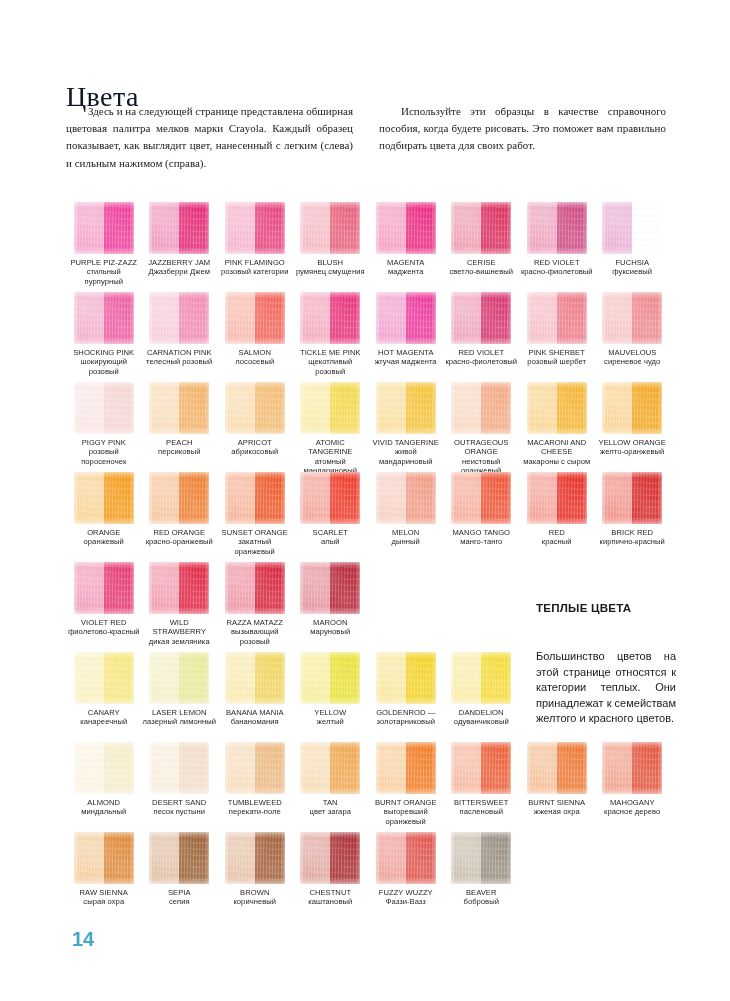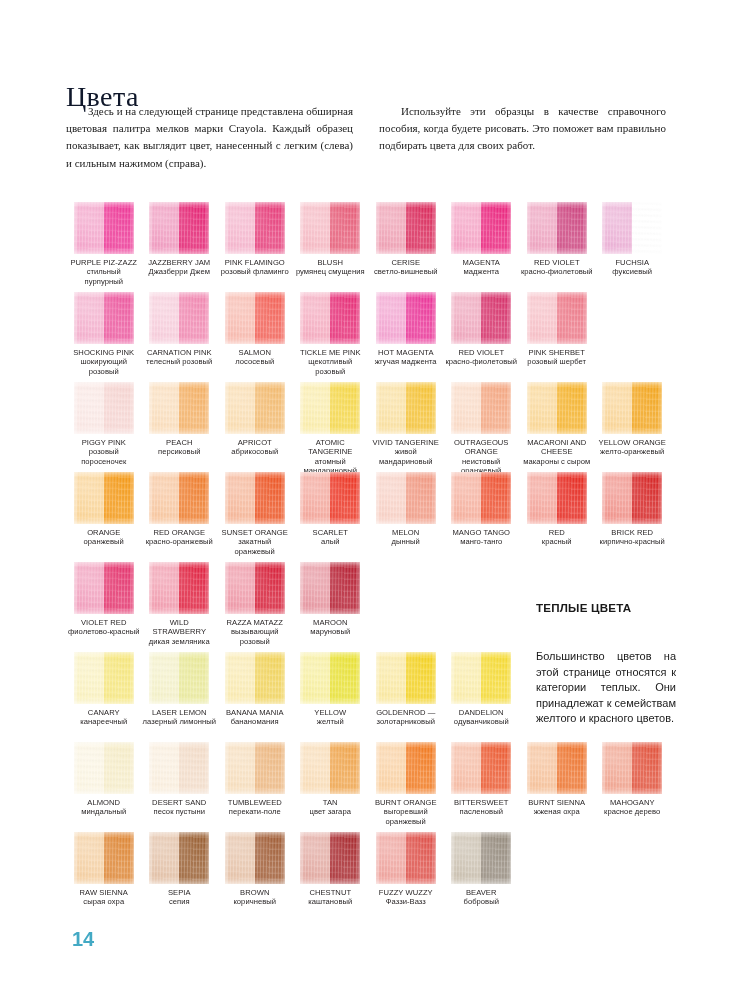--- a/index.html
+++ b/index.html
@@ -199,61 +199,61 @@
         </div>
         <div class="cell">
           <div class="swatch">
             <div class="half left" style="background: rgb(246, 184, 207);"></div>
             <div class="half right" style="background: rgb(232, 68, 127);"></div>
             <div class="grain"></div>
             <div class="edgefade"></div>
           </div>
           <div class="labels">
             <div class="en">PINK FLAMINGO</div>
-            <div class="ru">розовый фламинго</div>
+            <div class="ru">розовый категории</div>
           </div>
         </div>
         <div class="cell">
           <div class="swatch">
             <div class="half left" style="background: rgb(247, 188, 198);"></div>
             <div class="half right" style="background: rgb(232, 97, 124);"></div>
             <div class="grain"></div>
             <div class="edgefade"></div>
           </div>
           <div class="labels">
             <div class="en">BLUSH</div>
             <div class="ru">румянец смущения</div>
           </div>
         </div>
         <div class="cell">
           <div class="swatch">
+            <div class="half left" style="background: rgb(246, 164, 198);"></div>
+            <div class="half right" style="background: rgb(236, 43, 130);"></div>
+            <div class="grain"></div>
+            <div class="edgefade"></div>
+          </div>
+          <div class="labels">
+            <div class="en">MAGENTA</div>
+            <div class="ru">маджента</div>
+          </div>
+        </div>
+        <div class="cell">
+          <div class="swatch">
             <div class="half left" style="background: rgb(240, 163, 182);"></div>
             <div class="half right" style="background: rgb(220, 48, 96);"></div>
             <div class="grain"></div>
             <div class="edgefade"></div>
           </div>
           <div class="labels">
             <div class="en">CERISE</div>
             <div class="ru">светло-вишневый</div>
           </div>
         </div>
         <div class="cell">
           <div class="swatch">
-            <div class="half left" style="background: rgb(246, 164, 198);"></div>
-            <div class="half right" style="background: rgb(236, 43, 130);"></div>
-            <div class="grain"></div>
-            <div class="edgefade"></div>
-          </div>
-          <div class="labels">
-            <div class="en">MAGENTA</div>
-            <div class="ru">маджента</div>
-          </div>
-        </div>
-        <div class="cell">
-          <div class="swatch">
             <div class="half left" style="background: rgb(239, 166, 194);"></div>
             <div class="half right" style="background: rgb(207, 75, 132);"></div>
             <div class="grain"></div>
             <div class="edgefade"></div>
           </div>
           <div class="labels">
             <div class="en">RED VIOLET</div>
             <div class="ru">красно-фиолетовый</div>
           </div>
         </div>
@@ -346,20 +346,32 @@
         <div class="cell">
           <div class="swatch">
             <div class="half left" style="background: rgb(248, 194, 201);"></div>
             <div class="half right" style="background: rgb(238, 125, 140);"></div>
             <div class="grain"></div>
             <div class="edgefade"></div>
           </div>
           <div class="labels">
             <div class="en">PINK SHERBET</div>
             <div class="ru">розовый шербет</div>
+          </div>
+        </div>
+        <div class="cell">
+          <div class="swatch">
+            <div class="half left" style="background: rgb(248, 200, 200);"></div>
+            <div class="half right" style="background: rgb(239, 138, 144);"></div>
+            <div class="grain"></div>
+            <div class="edgefade"></div>
+          </div>
+          <div class="labels">
+            <div class="en">MAUVELOUS</div>
+            <div class="ru">сиреневое чудо</div>
           </div>
         </div>
       </div>
       <div class="row">
         <div class="cell">
           <div class="swatch">
             <div class="half left" style="background: rgb(251, 233, 230);"></div>
             <div class="half right" style="background: rgb(247, 215, 212);"></div>
             <div class="grain"></div>
             <div class="edgefade"></div>

